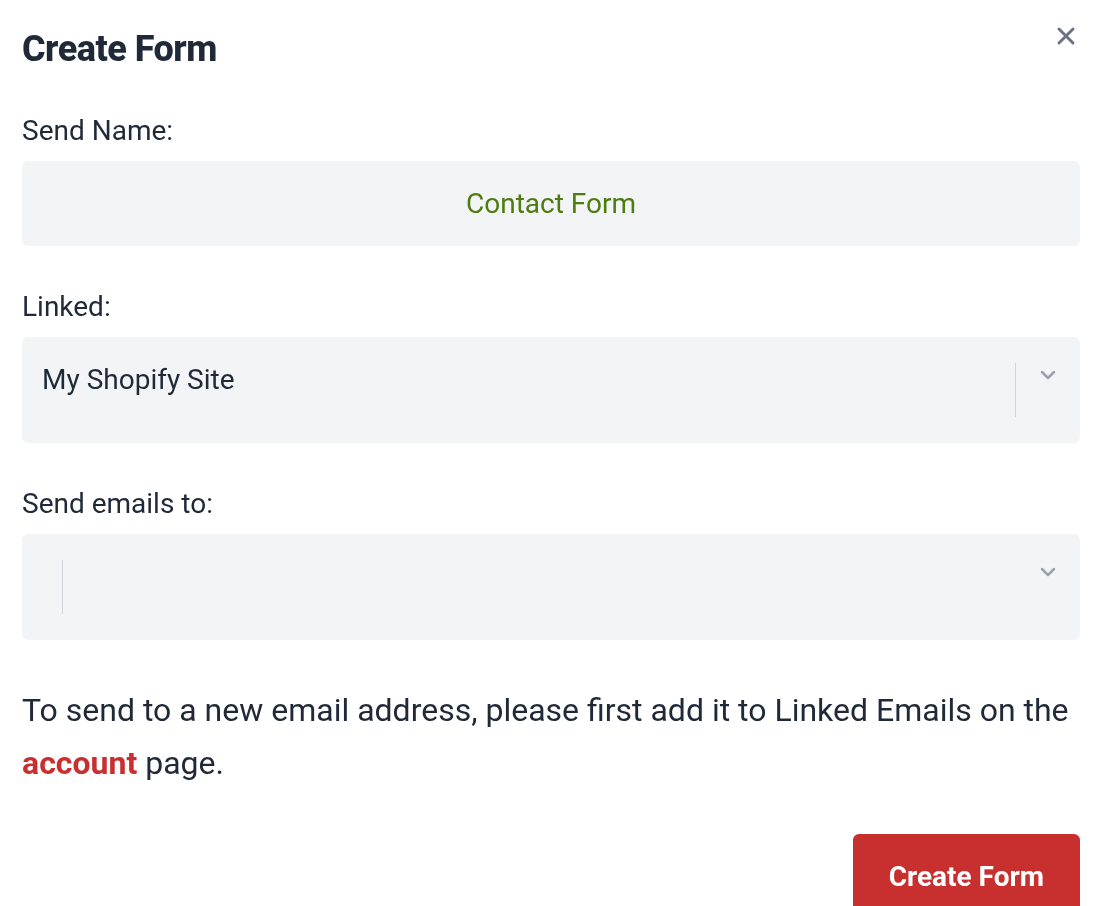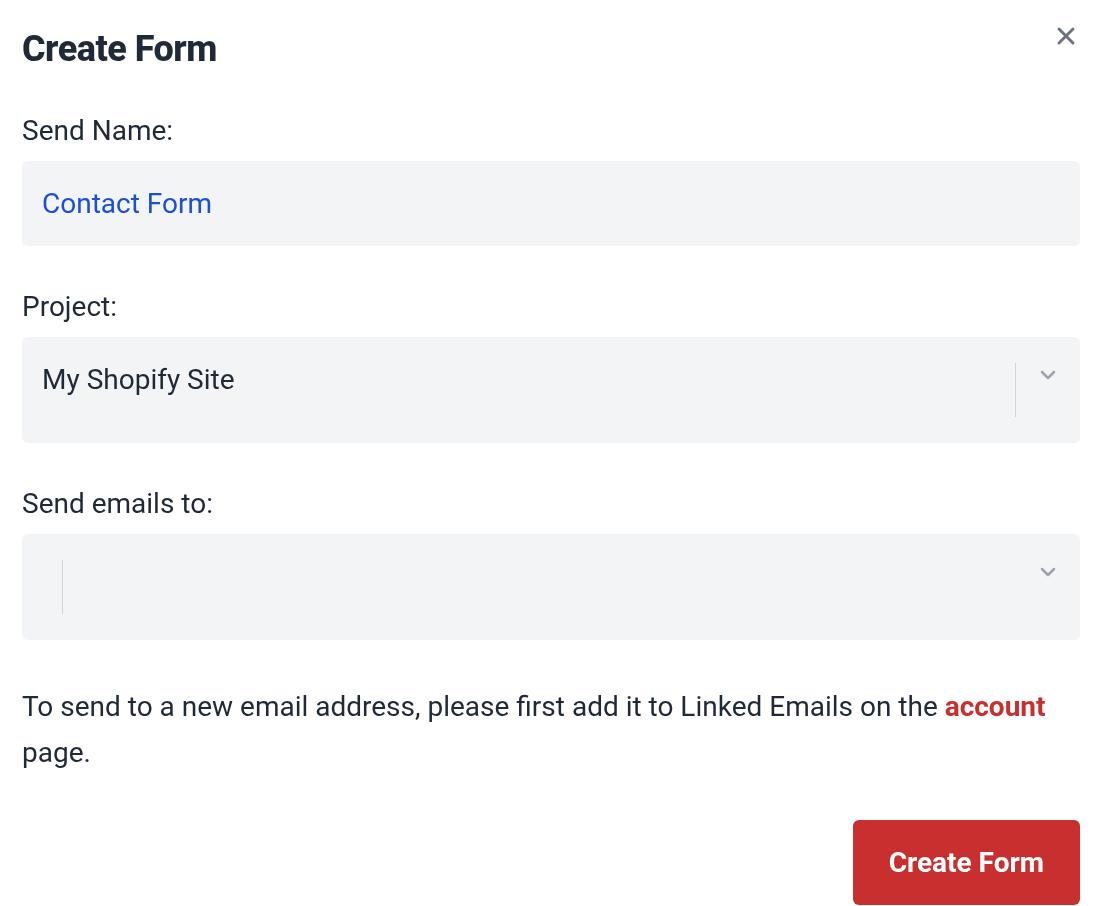--- a/index.html
+++ b/index.html
@@ -63,23 +63,24 @@
       display: block;
     }
     
     .text-input {
       width: 100%;
       background: #f3f4f6;
       border: none;
       border-radius: 6px;
       padding: 26px 20px;
       font-size: 28px;
-      color: #1d4ed8;
+      color: #4d7c0f;
       font-family: inherit;
       outline: none;
+      text-align: center;
     }
     
     .select-wrapper {
       width: 100%;
       background: #f3f4f6;
       border: none;
       border-radius: 6px;
       padding: 26px 20px;
       font-size: 28px;
       color: #1f2937;
@@ -103,21 +104,21 @@
     .chevron-icon {
       width: 24px;
       height: 24px;
       stroke: #9ca3af;
       stroke-width: 2.5;
       fill: none;
       flex-shrink: 0;
     }
     
     .helper-text {
-      font-size: 28px;
+      font-size: 32px;
       line-height: 1.65;
       color: #1f2937;
       margin-bottom: 44px;
     }
     
     .helper-link {
       color: #c8302f;
       font-weight: 700;
       text-decoration: none;
       cursor: pointer;
@@ -152,21 +153,21 @@
   </button>
 
   <h1 class="modal-title">Create Form</h1>
 
   <div class="form-group">
     <label class="form-label">Send Name:</label>
     <input type="text" class="text-input" value="Contact Form" style="">
   </div>
 
   <div class="form-group">
-    <label class="form-label">Project:</label>
+    <label class="form-label">Linked:</label>
     <div class="select-wrapper">
       <span class="select-value">My Shopify Site</span>
       <span class="select-divider"></span>
       <svg class="chevron-icon" viewBox="0 0 24 24">
         <path d="M6 9l6 6 6-6" stroke-linecap="round" stroke-linejoin="round"></path>
       </svg>
     </div>
   </div>
 
   <div class="form-group">

